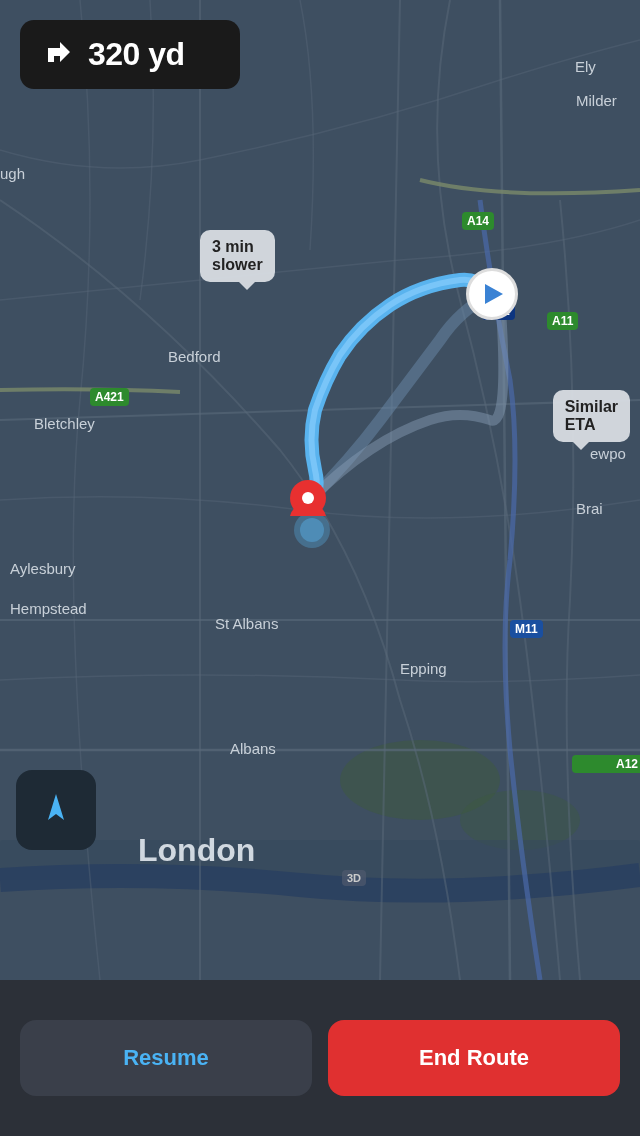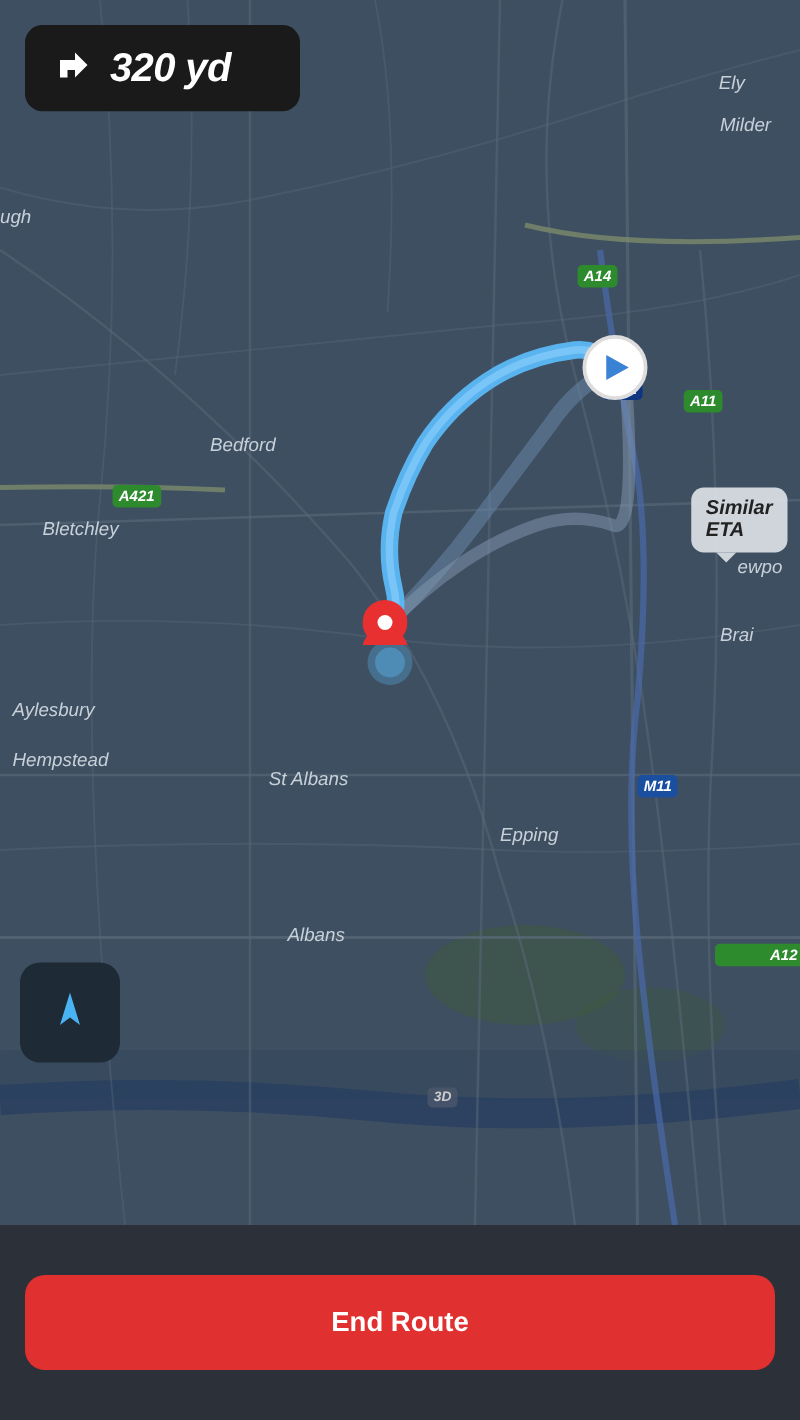--- a/index.html
+++ b/index.html
@@ -13,21 +13,20 @@
       background: #3d4a5c;
     }
 
     
     #map-container {
       width: 640px;
       height: 980px;
       position: relative;
       overflow: hidden;
       background: #0f172a;
-      font-style: italic;
     }
 
     
     .map-bg {
       position: absolute;
       inset: 0;
       background: #3e4f61;
     }
 
     
@@ -296,20 +295,23 @@
 
   <div id="nav-banner">
     <span class="turn-icon">
       <svg width="36" height="36" viewBox="0 0 36 36" fill="none">
         <path d="M8 28 L8 14 L20 14 L20 8 L30 18 L20 28 L20 22 L14 22 L14 28 Z" fill="white"></path>
       </svg>
     </span>
     <span class="distance">320 yd</span>
   </div>
 
+  <div class="callout" id="callout-slower">
+    <span>3 min<br>slower</span>
+  </div>
 
   <div class="nav-circle" style="top: 268px; left: 466px;">
     <div class="arrow"></div>
   </div>
 
   <div class="callout" id="callout-eta">
     <span>Similar<br>ETA</span>
   </div>
 
   <div class="road-badge green" style="top:212px; left:450px;">A14</div>
@@ -324,33 +326,35 @@
   <div class="city-label" style="top:165px; left:0px;">ugh</div>
   <div class="city-label" style="top:348px; left:168px;">Bedford</div>
   <div class="city-label" style="top:415px; left:34px;">Bletchley</div>
   <div class="city-label" style="top:500px; left:576px;">Brai</div>
   <div class="city-label" style="top:445px; left:590px;">ewpo</div>
   <div class="city-label" style="top:560px; left:10px;">Aylesbury</div>
   <div class="city-label" style="top:600px; left:10px;">Hempstead</div>
   <div class="city-label" style="top:615px; left:215px;">St Albans</div>
   <div class="city-label" style="top:660px; left:400px;">Epping</div>
   <div class="city-label" style="top:740px; left:230px;">Albans</div>
+  <div class="city-label large" style="top:832px; left:138px;">London</div>
 
   <div style="position:absolute; top:870px; left:342px; background: rgba(80,90,110,0.7); border-radius:4px; padding:2px 5px; font-size:11px; color:#ccc; font-weight:600; z-index:7;">3D</div>
 
   <div id="position-marker">
     <svg width="36" height="50" viewBox="0 0 36 50">
       <circle cx="18" cy="18" r="18" fill="#e83030"></circle>
       <path d="M18 36 L10 24 Q2 28 0 36 L36 36 Q34 28 26 24 Z" fill="#e83030"></path>
       <circle cx="18" cy="18" r="6" fill="white"></circle>
     </svg>
   </div>
 
   <div id="direction-btn">
     <svg width="40" height="40" viewBox="0 0 40 40">
       <polygon points="20,4 28,30 20,24 12,30" fill="#4ab3f4"></polygon>
     </svg>
   </div>
 </div>
 
 <div id="bottom-bar">
+  <button id="resume-btn">Resume</button>
   <button id="end-route-btn">End Route</button>
 </div>
 
 </body></html>

